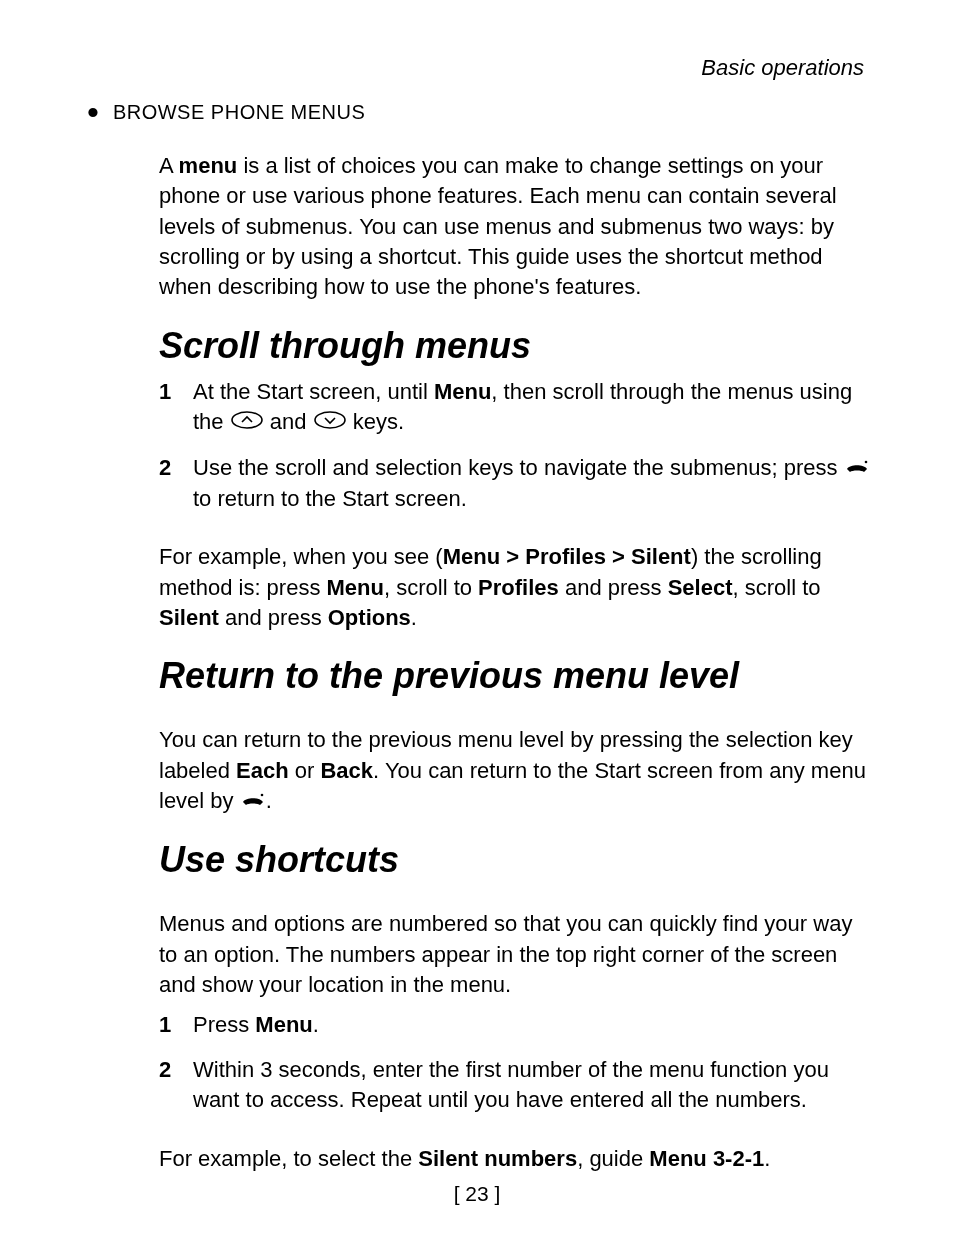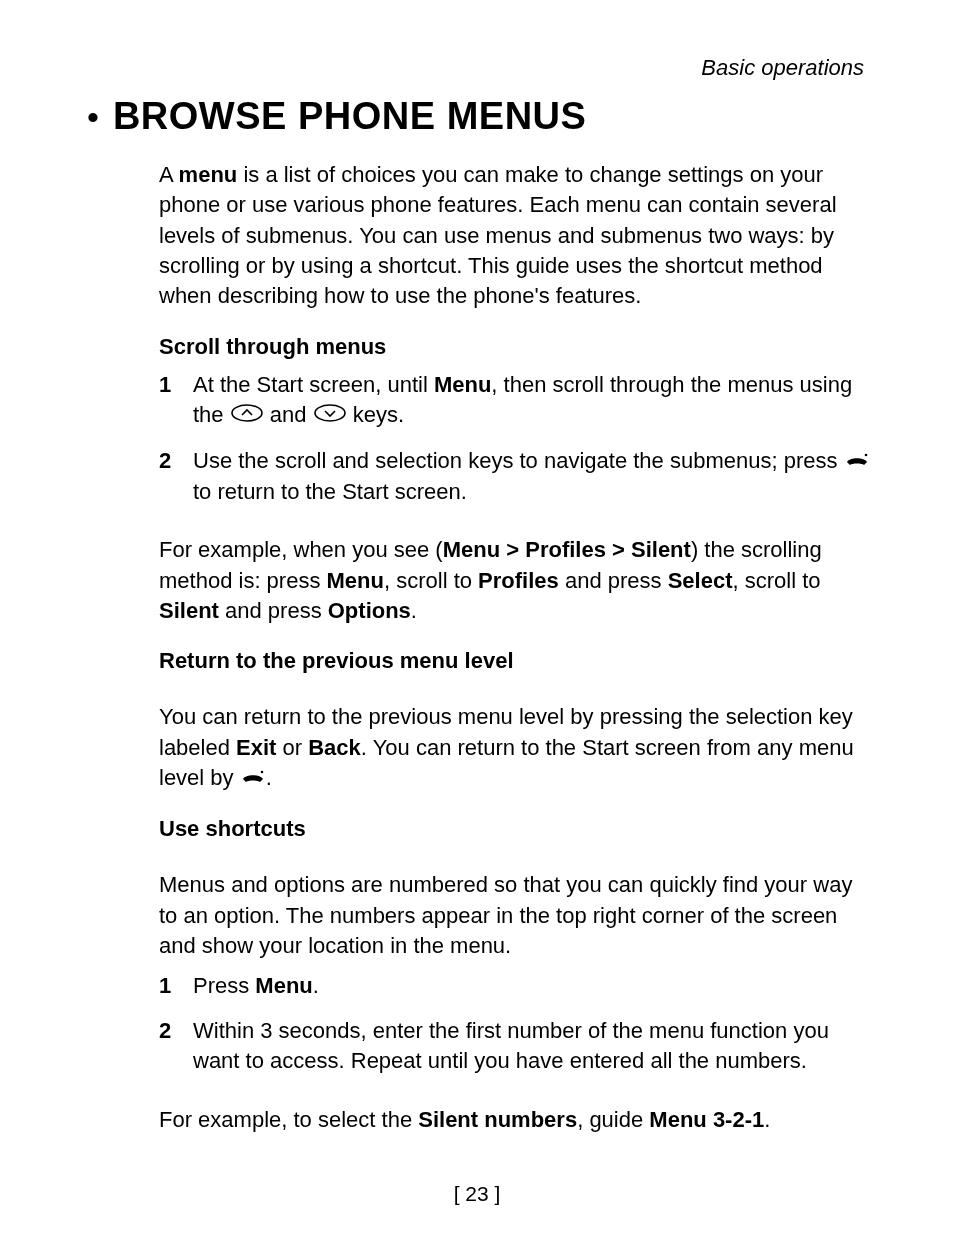--- a/index.html
+++ b/index.html
@@ -1,22 +1,22 @@
 <!DOCTYPE html>
 <html><head>
 <meta charset="utf-8">
 <style>
   html,body{margin:0;padding:0;background:#fff;color:#000;}
   .page{width:954px;height:1248px;position:relative;font-family:"Trebuchet MS","Lucida Sans Unicode","Lucida Grande",sans-serif;box-sizing:border-box;padding:50px 80px 16px 115px;}
   .running-head{position:absolute;top:55px;right:90px;font-style:italic;font-size:22px;}
   .content{margin-top:45px;}
   .h1-row{display:flex;align-items:center;margin-left:-28px;}
   .bullet{font-size:34px;line-height:1;margin-right:14px;}
-  h1{font-size:38px;font-weight:700;letter-spacing:0.5px;margin:0;}
-  h2{font-size:22px;font-weight:700;margin:22px 0 4px 0;}
+  h1{font-size:20px;font-weight:400;letter-spacing:0.5px;margin:0;}
+  h2{font-size:36px;font-weight:700;margin:22px 0 4px 0;font-style:italic;}
   p{font-size:22px;line-height:1.38;margin:6px 0 0 0;}
   p.after-h1{margin-top:22px;margin-left:44px;}
   p.body{margin-left:44px;margin-top:28px;}
   ol{list-style:none;padding:0;margin:10px 0 0 44px;}
   ol li{display:flex;font-size:22px;line-height:1.38;margin-bottom:14px;}
   ol li .num{font-weight:700;color:#000;min-width:34px;}
   ol li .txt{flex:1;}
   .b{font-weight:700;}
   .key-oval{display:inline-block;vertical-align:middle;}
   .phone-icon{display:inline-block;vertical-align:middle;}
@@ -70,21 +70,21 @@
     </ol>
 
     <p class="body">
       <span>For example, when you see (</span><span class="b">Menu &gt; Profiles &gt; Silent</span><span>) the scrolling method is: press </span><span class="b">Menu</span><span>, scroll to </span><span class="b">Profiles</span><span> and press </span><span class="b">Select</span><span>, scroll to </span><span class="b">Silent</span><span> and press </span><span class="b">Options</span><span>.</span>
     </p>
 
     <div class="indent">
       <h2>Return to the previous menu level</h2>
     </div>
     <p class="body">
-      <span>You can return to the previous menu level by pressing the selection key labeled </span><span class="b">Exit</span><span> or </span><span class="b">Back</span><span>. You can return to the Start screen from any menu level by </span><span class="phone-icon"><svg width="26" height="18" viewBox="0 0 26 18">
+      <span>You can return to the previous menu level by pressing the selection key labeled </span><span class="b">Each</span><span> or </span><span class="b">Back</span><span>. You can return to the Start screen from any menu level by </span><span class="phone-icon"><svg width="26" height="18" viewBox="0 0 26 18">
             <path d="M3 11 C6 6 20 6 23 11 L20 14 C18 12 8 12 6 14 Z" fill="#000"></path>
             <circle cx="22" cy="4" r="1.3" fill="#000"></circle>
           </svg></span><span>.</span>
     </p>
 
     <div class="indent">
       <h2>Use shortcuts</h2>
     </div>
     <p class="body">Menus and options are numbered so that you can quickly find your way to an option. The numbers appear in the top right corner of the screen and show your location in the menu.</p>
 

